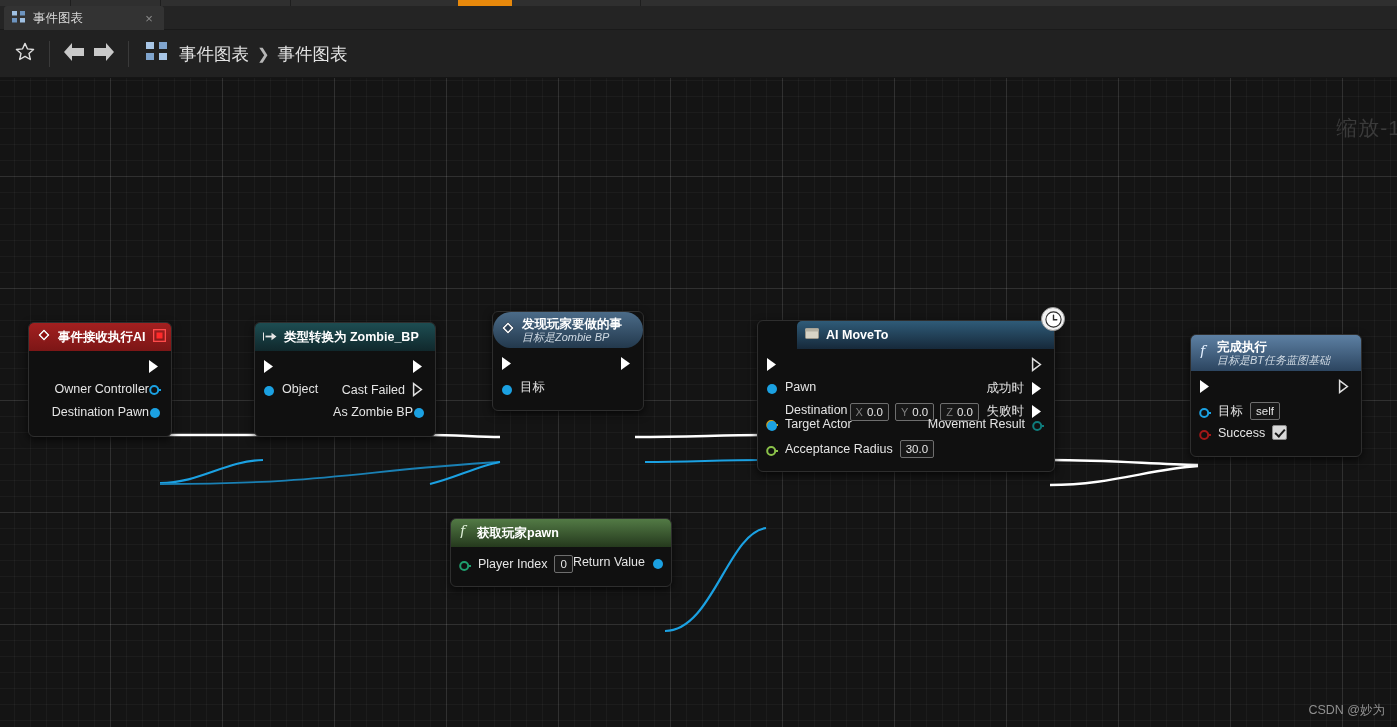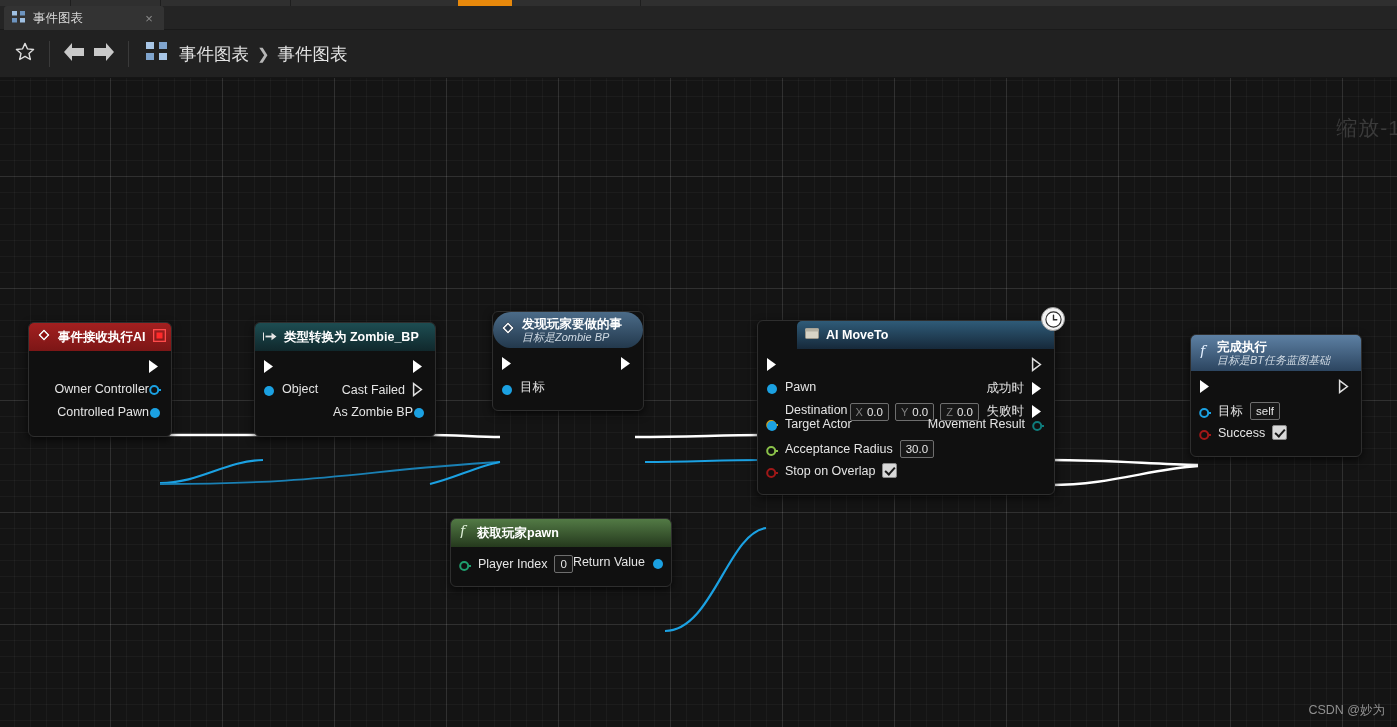--- a/index.html
+++ b/index.html
@@ -263,21 +263,21 @@
         <div class="row right">
           <span class="plabel">Owner Controller</span>
           <span class="pin">
             <svg width="12" height="12" viewBox="0 0 12 12">
               <circle cx="5.2" cy="6" r="4" fill="none" stroke="#1ba1e2" stroke-width="2"></circle>
               <path d="M9.4 6 L12 6" stroke="#1ba1e2" stroke-width="2"></path>
             </svg>
           </span>
         </div>
         <div class="row right">
-          <span class="plabel">Controlled Pawn</span>
+          <span class="plabel">Destination Pawn</span>
           <span class="pin">
             <svg width="12" height="12" viewBox="0 0 12 12">
                 <circle cx="6" cy="6" r="5" fill="#1ba1e2"></circle>
               </svg>
           </span>
         </div>
       </div>
     </div>
   </div>
 
@@ -496,32 +496,20 @@
                 <path d="M9.4 6 L12 6" stroke="#8bc24a" stroke-width="2"></path>
               </svg>
             </span>
             <span class="plabel">Acceptance Radius</span>
             <span class="valbox">
               <span>30.0</span>
             </span>
           </span>
         </div>
 
-        <div class="row">
-          <span class="pleft">
-            <span class="pin">
-              <svg width="12" height="12" viewBox="0 0 12 12">
-                <circle cx="5.2" cy="6" r="4" fill="none" stroke="#a01818" stroke-width="2"></circle>
-                <path d="M9.4 6 L12 6" stroke="#a01818" stroke-width="2"></path>
-              </svg>
-            </span>
-            <span class="plabel">Stop on Overlap</span>
-            <span class="chk"></span>
-          </span>
-        </div>
 
       </div>
     </div>
   </div>
 
   <div class="node" id="n-getpawn" style="left:450px; top:440px; width:222px;">
     <div class="node-body">
       <div class="nhdr hdr-pure">
         <span>
           <svg width="11" height="14" viewBox="0 0 11 14">

